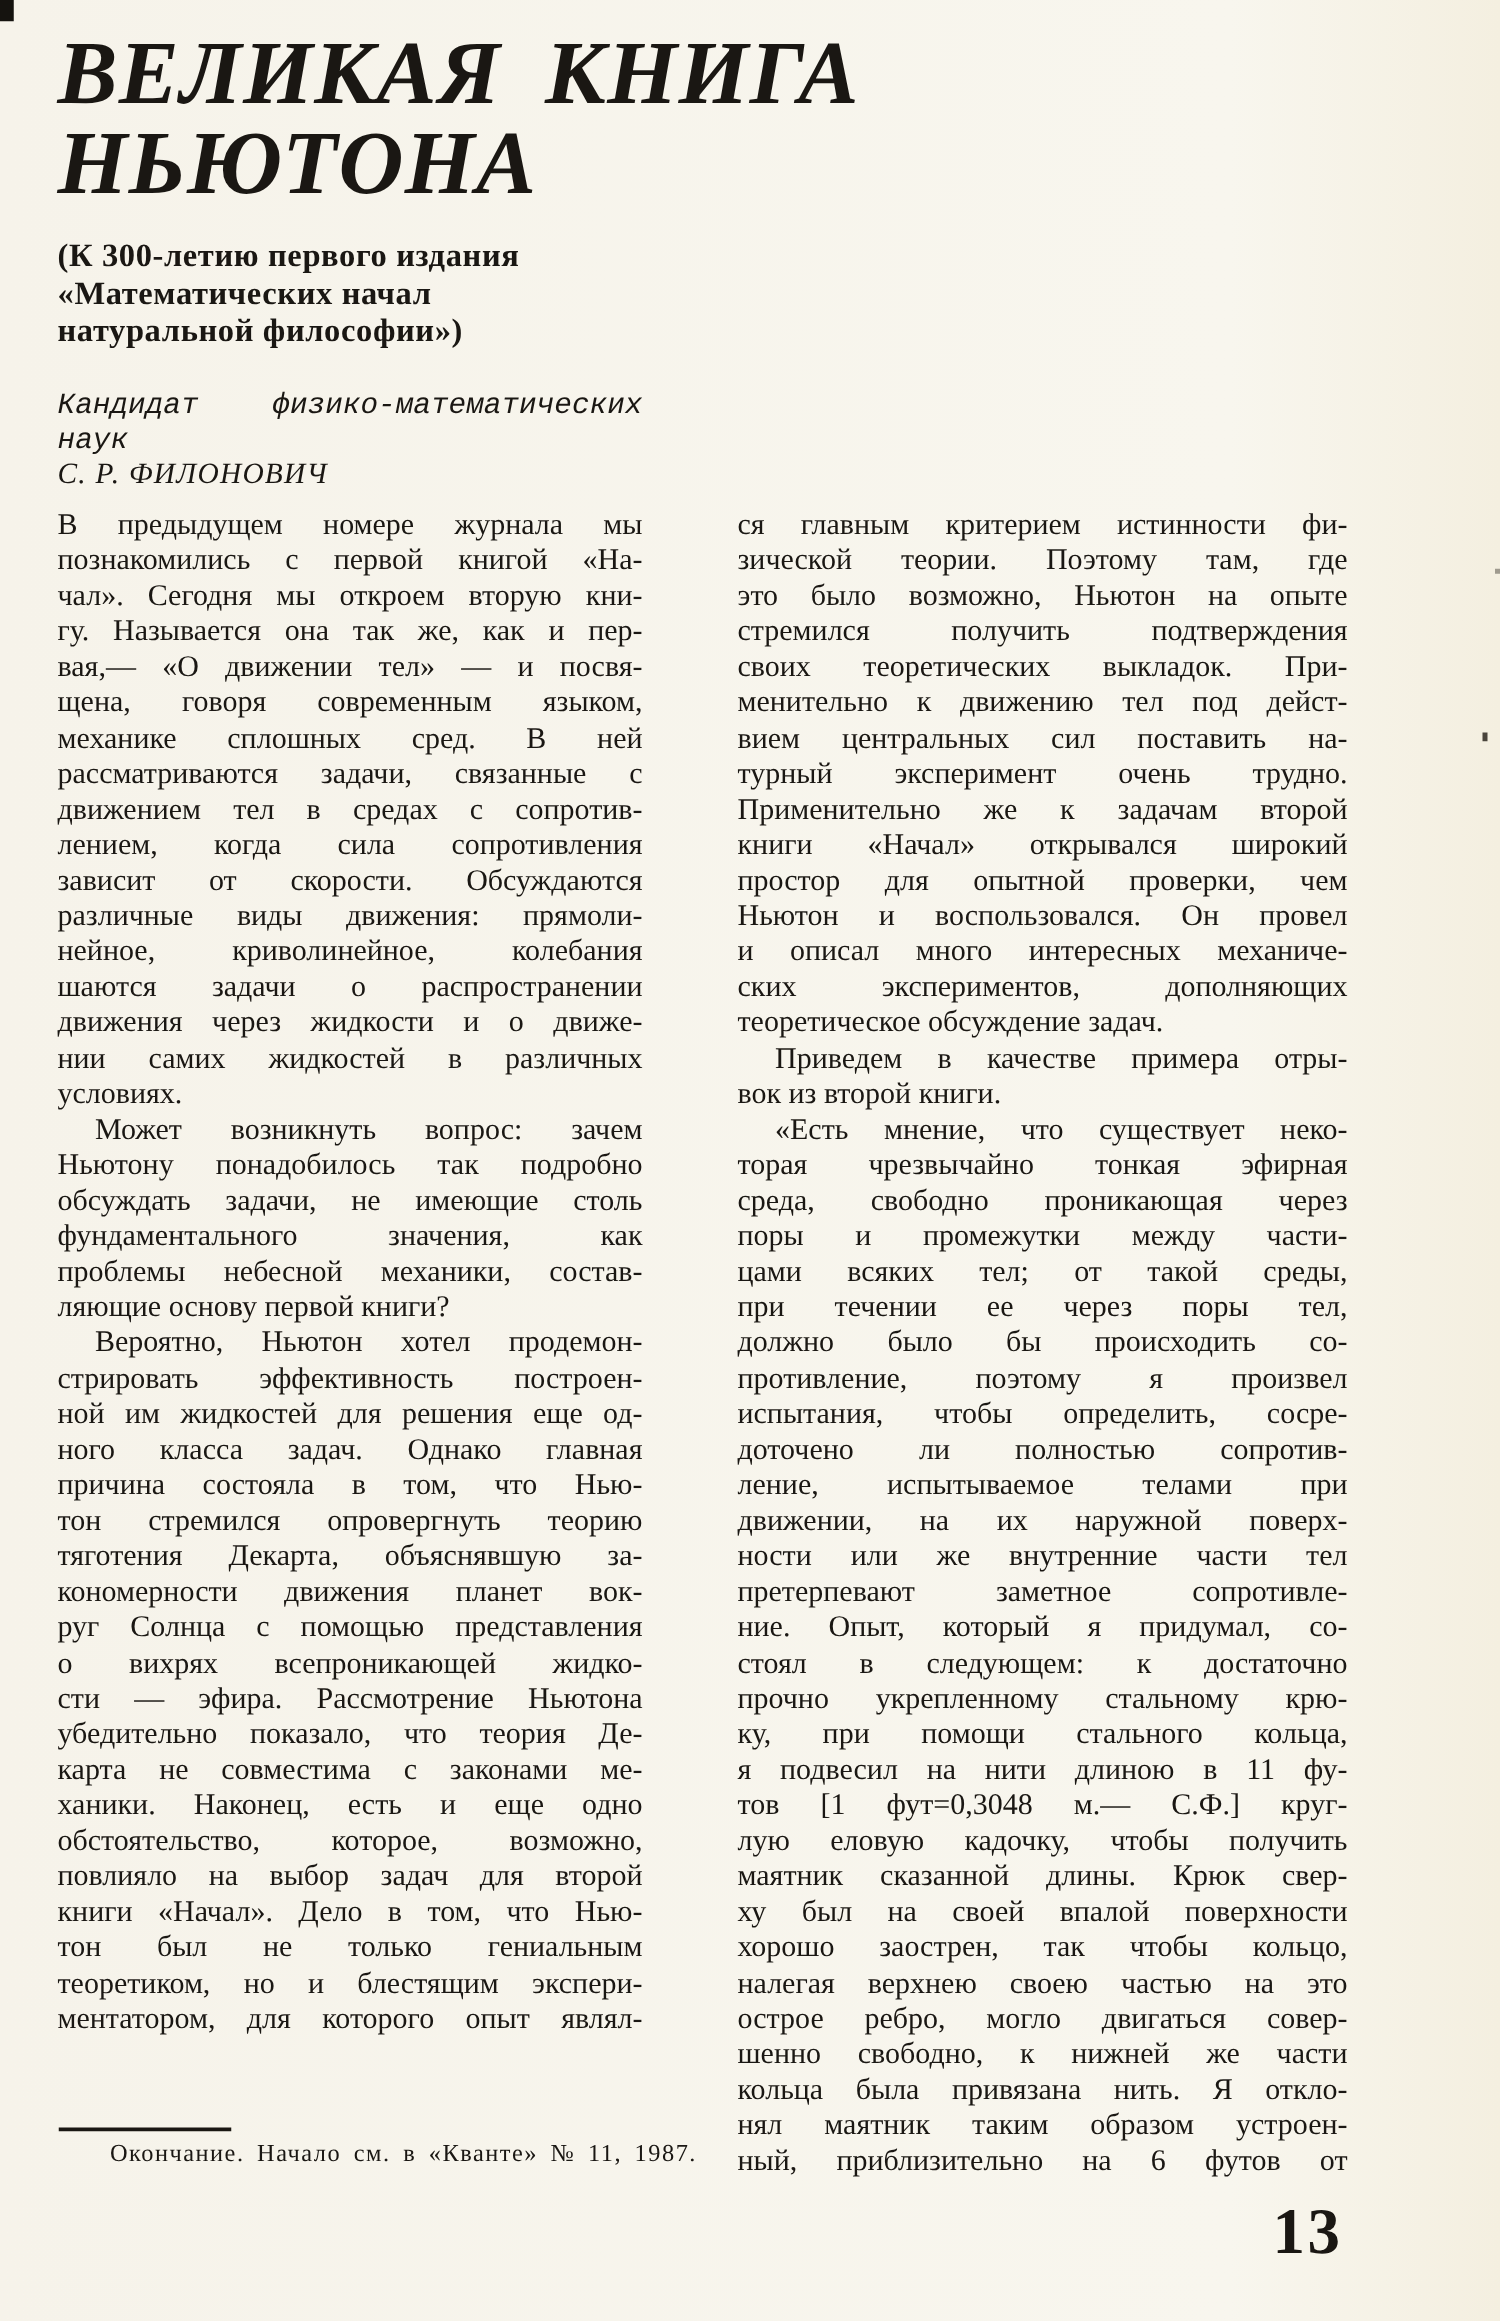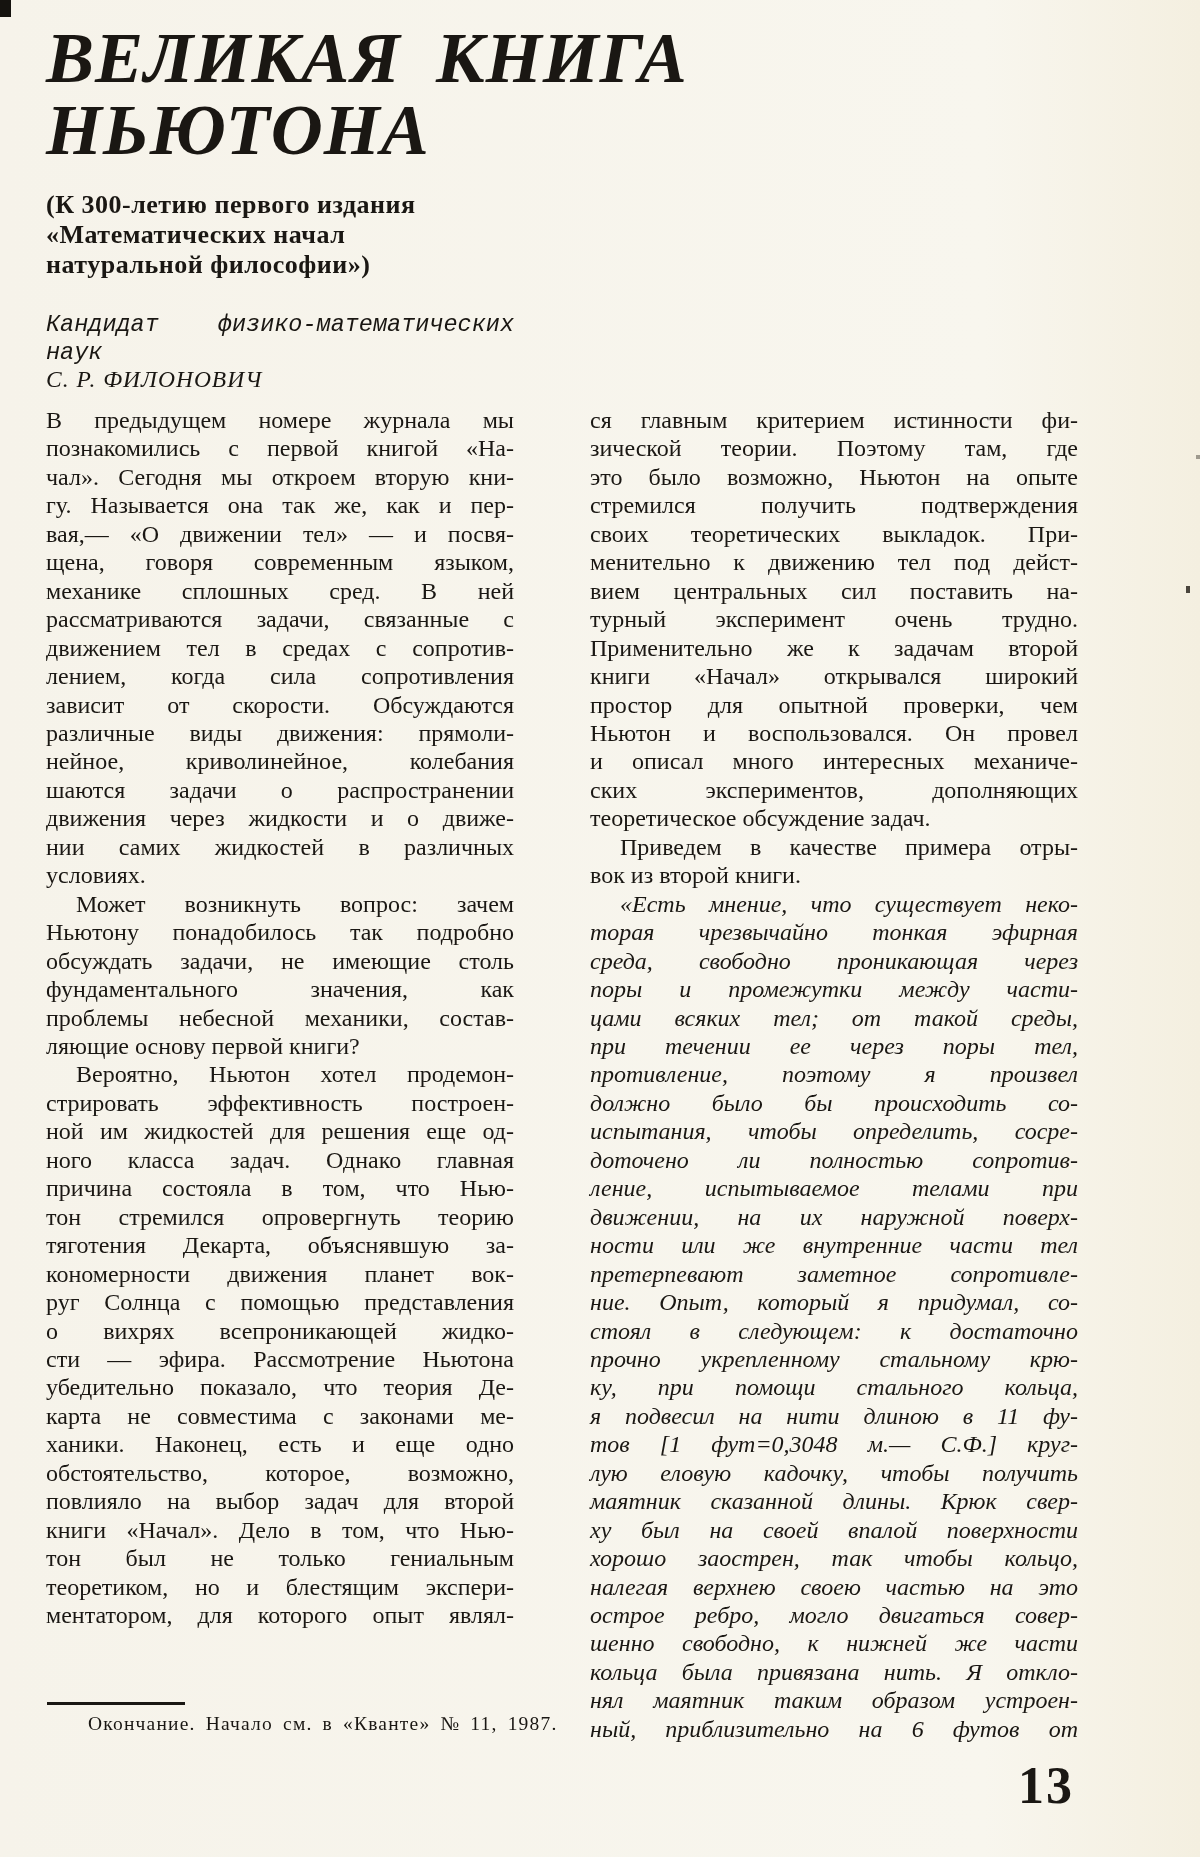--- a/index.html
+++ b/index.html
@@ -67,21 +67,21 @@
     top: 406px;
     font-size: 24px;
     line-height: 28.45px;
   }
   .col-left  { left: 46px;  width: 468px; }
   .col-right { left: 590px; width: 488px; }
 
   .ln { text-align: justify; text-align-last: justify; }
   .ln.end { text-align-last: left; }
   .ln.ind { text-indent: 30px; }
-  .ln.it { font-style: italic; }
+  .ln.it { }
 
   .footnote-rule {
     position: absolute;
     left: 47px; top: 1702px;
     width: 138px; height: 2.5px;
     background: #1a1713;
   }
   .footnote {
     position: absolute;
     left: 88px; top: 1713px;
@@ -186,22 +186,22 @@
       <div class="ln">ских экспериментов, дополняющих</div>
       <div class="ln end">теоретическое обсуждение задач.</div>
       <div class="ln ind">Приведем в качестве примера отры-</div>
       <div class="ln end">вок из второй книги.</div>
       <div class="ln ind it">«Есть мнение, что существует неко-</div>
       <div class="ln it">торая чрезвычайно тонкая эфирная</div>
       <div class="ln it">среда, свободно проникающая через</div>
       <div class="ln it">поры и промежутки между части-</div>
       <div class="ln it">цами всяких тел; от такой среды,</div>
       <div class="ln it">при течении ее через поры тел,</div>
+      <div class="ln it">должно было бы происходить со-</div>
       <div class="ln it">противление, поэтому я произвел</div>
-      <div class="ln it">должно было бы происходить со-</div>
       <div class="ln it">испытания, чтобы определить, сосре-</div>
       <div class="ln it">доточено ли полностью сопротив-</div>
       <div class="ln it">ление, испытываемое телами при</div>
       <div class="ln it">движении, на их наружной поверх-</div>
       <div class="ln it">ности или же внутренние части тел</div>
       <div class="ln it">претерпевают заметное сопротивле-</div>
       <div class="ln it">ние. Опыт, который я придумал, со-</div>
       <div class="ln it">стоял в следующем: к достаточно</div>
       <div class="ln it">прочно укрепленному стальному крю-</div>
       <div class="ln it">ку, при помощи стального кольца,</div>

